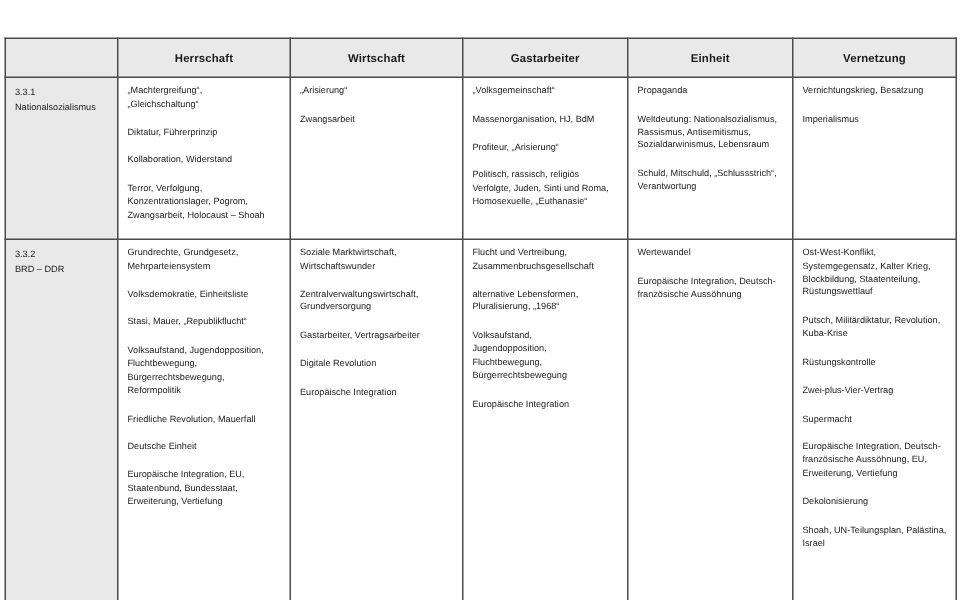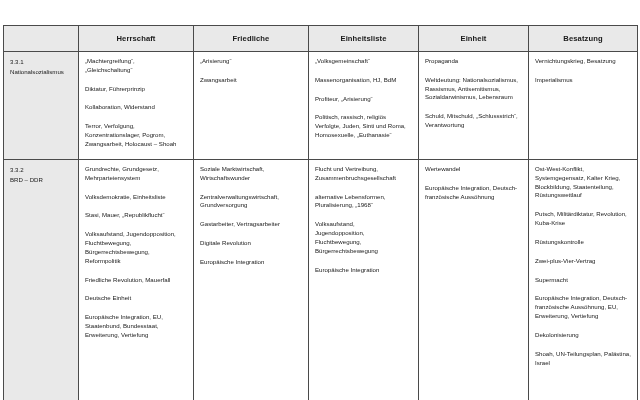--- a/index.html
+++ b/index.html
@@ -94,24 +94,24 @@
       <col class="c-herrschaft">
       <col class="c-wirtschaft">
       <col class="c-gesellschaft">
       <col class="c-kultur">
       <col class="c-vernetzung">
     </colgroup>
     <thead>
       <tr>
         <th class="corner"></th>
         <th>Herrschaft</th>
-        <th>Friedliche</th>
-        <th>Einheitsliste</th>
+        <th>Wirtschaft</th>
+        <th>Gastarbeiter</th>
         <th>Einheit</th>
-        <th>Besatzung</th>
+        <th>Vernetzung</th>
       </tr>
     </thead>
     <tbody>
         <tr class="row-ns">
           <td class="topic-cell">
             <div class="topic-line">3.3.1</div>
             <div class="topic-line">Nationalsozialismus</div>
           </td>
           <td>
             <p class="blk">„Machtergreifung“,<br>„Gleichschaltung“</p>

